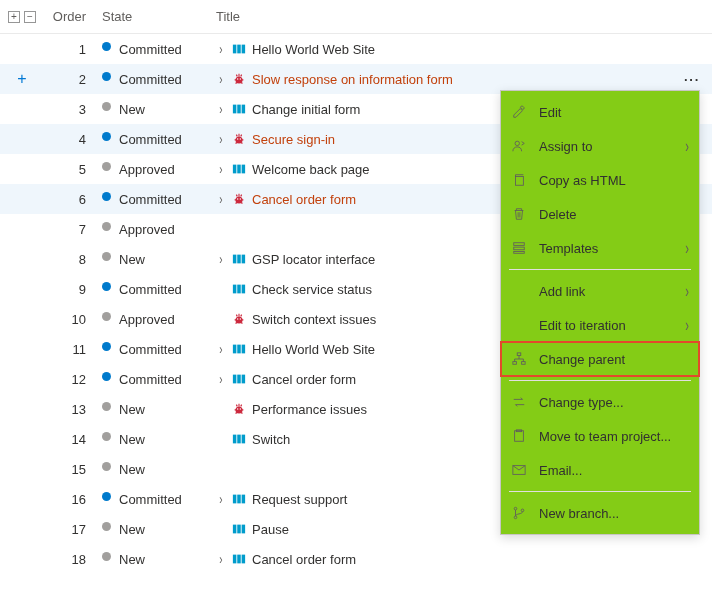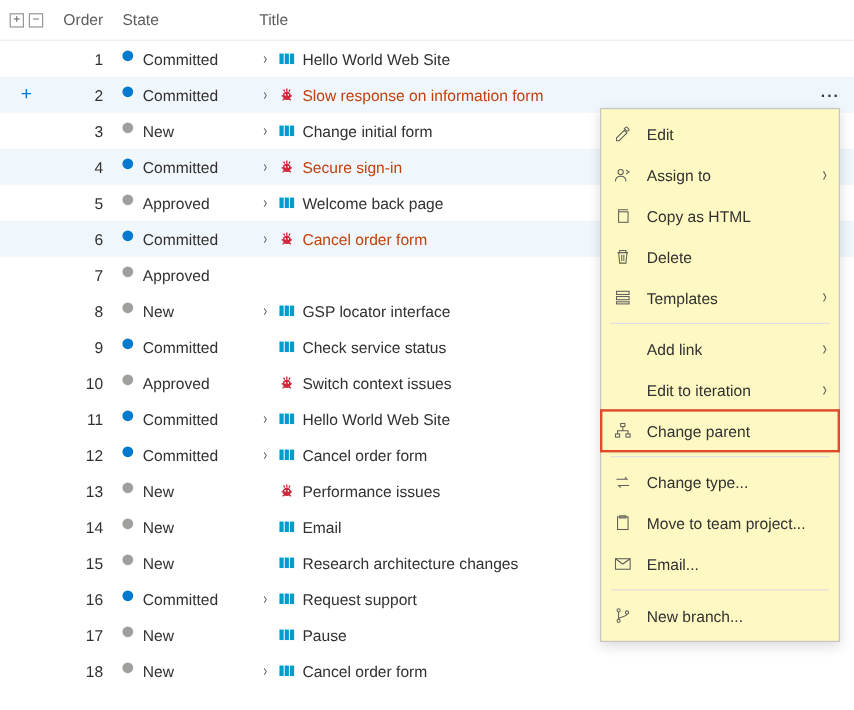--- a/index.html
+++ b/index.html
@@ -68,21 +68,21 @@
   .ec-box {
     width:12px; height:12px; border:1px solid #969696; display:flex;
     align-items:center; justify-content:center; font-size:10px; line-height:1;
     color:#605e5c; background:#fff;
   }
   
   .ctx-menu {
     position:absolute;
     top:90px; left:500px;
     width:200px;
-    background:#fef9c3;
+    background:#84cc16;
     border:1px solid #c8c6c4;
     box-shadow: 0 3px 10px rgba(0,0,0,0.15);
     padding:4px 0;
     z-index:100;
   }
   .ctx-item {
     display:flex; align-items:center;
     height:34px;
     padding:0 10px;
     gap:12px;
@@ -441,45 +441,32 @@
         <div class="col-title">
           <div class="title-cell">
             <span class="chev-placeholder"></span>
             <span class="witype-icon">
               <svg width="14" height="14" viewBox="0 0 16 16">
                 <rect x="1" y="3" width="4" height="10" fill="#009ccc"></rect>
                 <rect x="6" y="3" width="4" height="10" fill="#009ccc"></rect>
                 <rect x="11" y="3" width="4" height="10" fill="#009ccc"></rect>
               </svg>
             </span>
-            <span class="title-text">Email</span>
+            <span class="title-text">Switch</span>
           </div>
         </div>
         <div class="col-actions"></div>
       </div>
       <div class="row">
         <div class="col-toggle"></div>
         <div class="col-order">15</div>
         <div class="col-state">
           <div class="state-cell">
             <span class="state-dot dot-gray"></span>
             <span>New</span>
-          </div>
-        </div>
-        <div class="col-title">
-          <div class="title-cell">
-            <span class="chev-placeholder"></span>
-            <span class="witype-icon">
-              <svg width="14" height="14" viewBox="0 0 16 16">
-                <rect x="1" y="3" width="4" height="10" fill="#009ccc"></rect>
-                <rect x="6" y="3" width="4" height="10" fill="#009ccc"></rect>
-                <rect x="11" y="3" width="4" height="10" fill="#009ccc"></rect>
-              </svg>
-            </span>
-            <span class="title-text">Research architecture changes</span>
           </div>
         </div>
         <div class="col-actions"></div>
       </div>
       <div class="row">
         <div class="col-toggle"></div>
         <div class="col-order">16</div>
         <div class="col-state">
           <div class="state-cell">
             <span class="state-dot dot-blue"></span>

